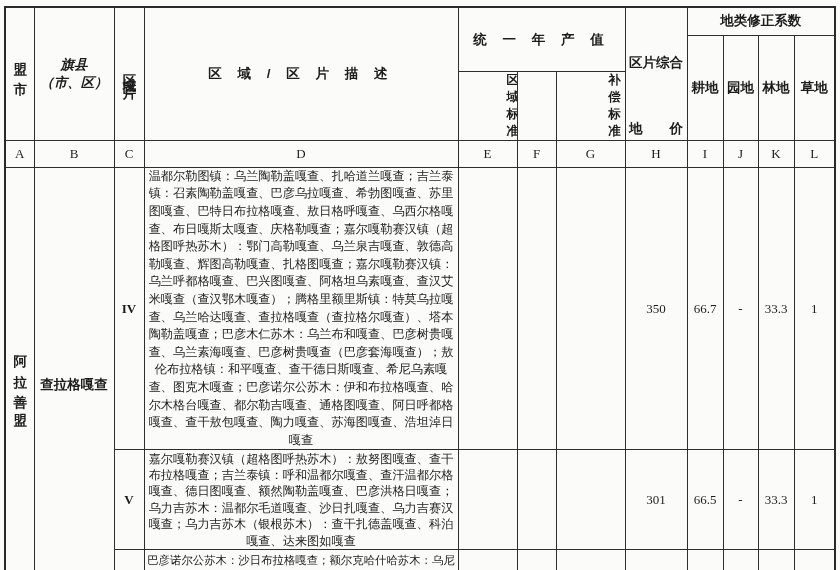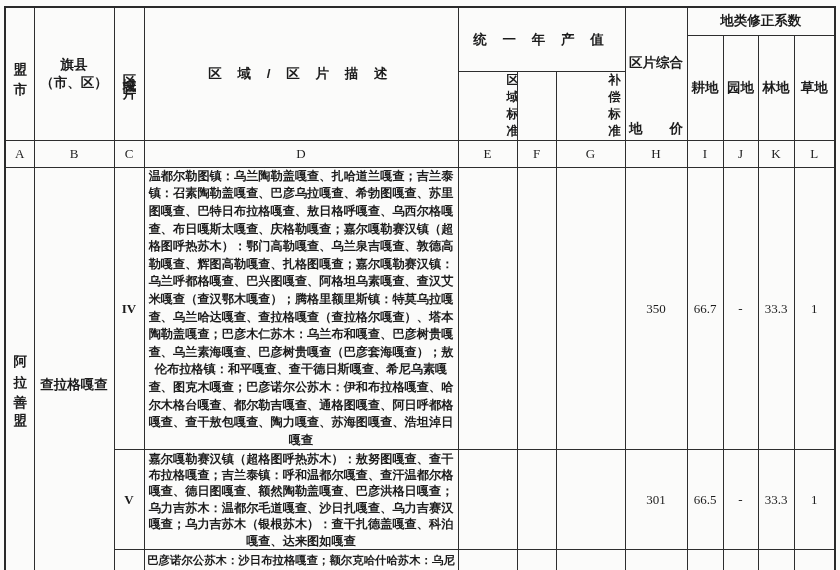--- a/index.html
+++ b/index.html
@@ -28,21 +28,21 @@
   }
   
   td.th{
     font-family:"Liberation Sans","DejaVu Sans",sans-serif;
     font-weight:bold;
     font-size:13.5px;
     line-height:1.35;
   }
   td.th.sp{letter-spacing:6px;margin-top:20px;}
   td.th.small{font-size:12.5px;letter-spacing:0;}
-  td.pre{white-space:pre-line;}
+  td.pre{white-space:pre-line;font-style:italic;}
   .vtext{
     writing-mode:vertical-rl;
     text-orientation:upright;
     display:inline-block;
   }
   .vtext.v2{letter-spacing:20px;}
   .vtext.v4{letter-spacing:4px;}
   .vtext.league{
     font-family:"Liberation Sans","DejaVu Sans",sans-serif;
     font-weight:bold;
@@ -68,21 +68,20 @@
     font-family:"Liberation Sans","DejaVu Sans",sans-serif;
     font-weight:bold;
     font-size:13.5px;
   }
   td.zone{font-size:13px;font-weight:bold;}
   td.desc{
     text-align:justify;
     vertical-align:top;
     padding:3px 5px 0 5px;
     font-size:12.2px;
-    font-weight:bold;
   }
   td.desc.d-iv{line-height:17.6px;}
   td.desc.d-v{line-height:16.4px;}
   td.desc.d-vi{font-size:11.4px;line-height:16.2px;}
   td.val{font-size:13px;}
   .zp-line{line-height:1.55;margin-top:45px;}
 </style>
 </head>
 <body>
 

